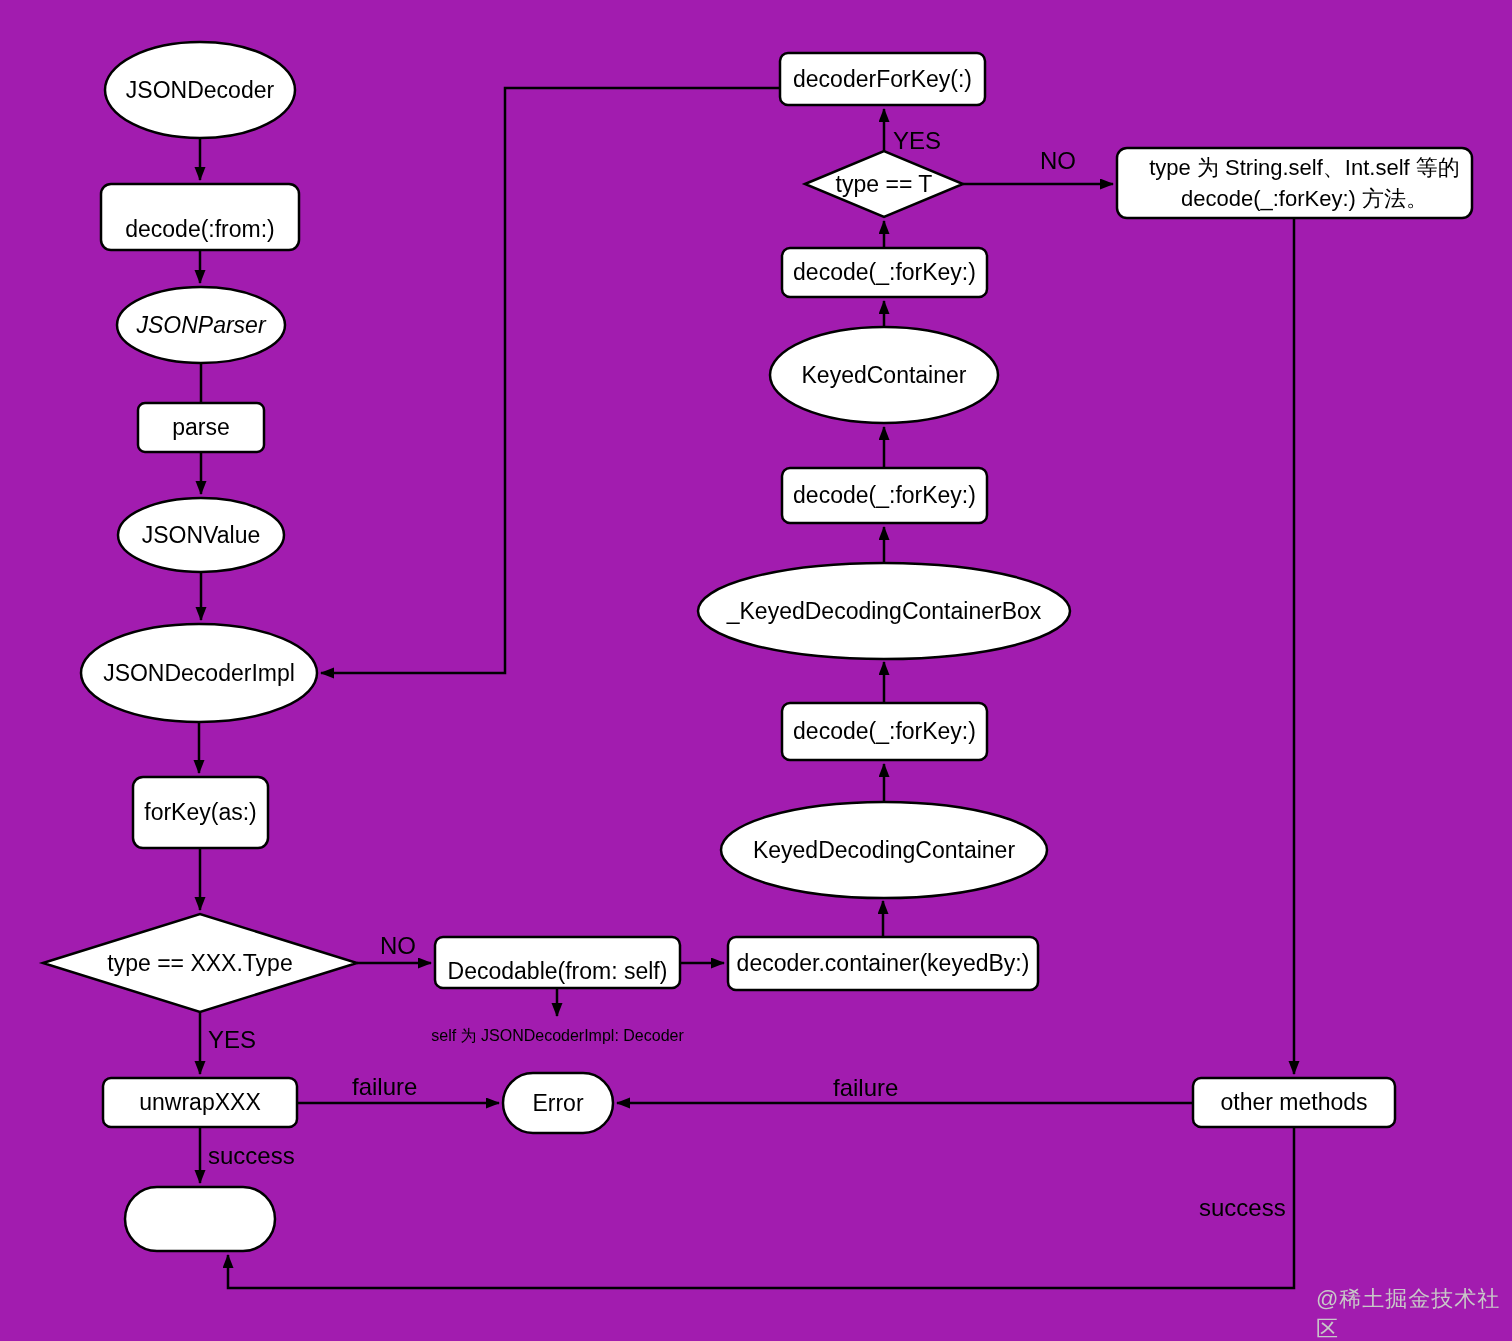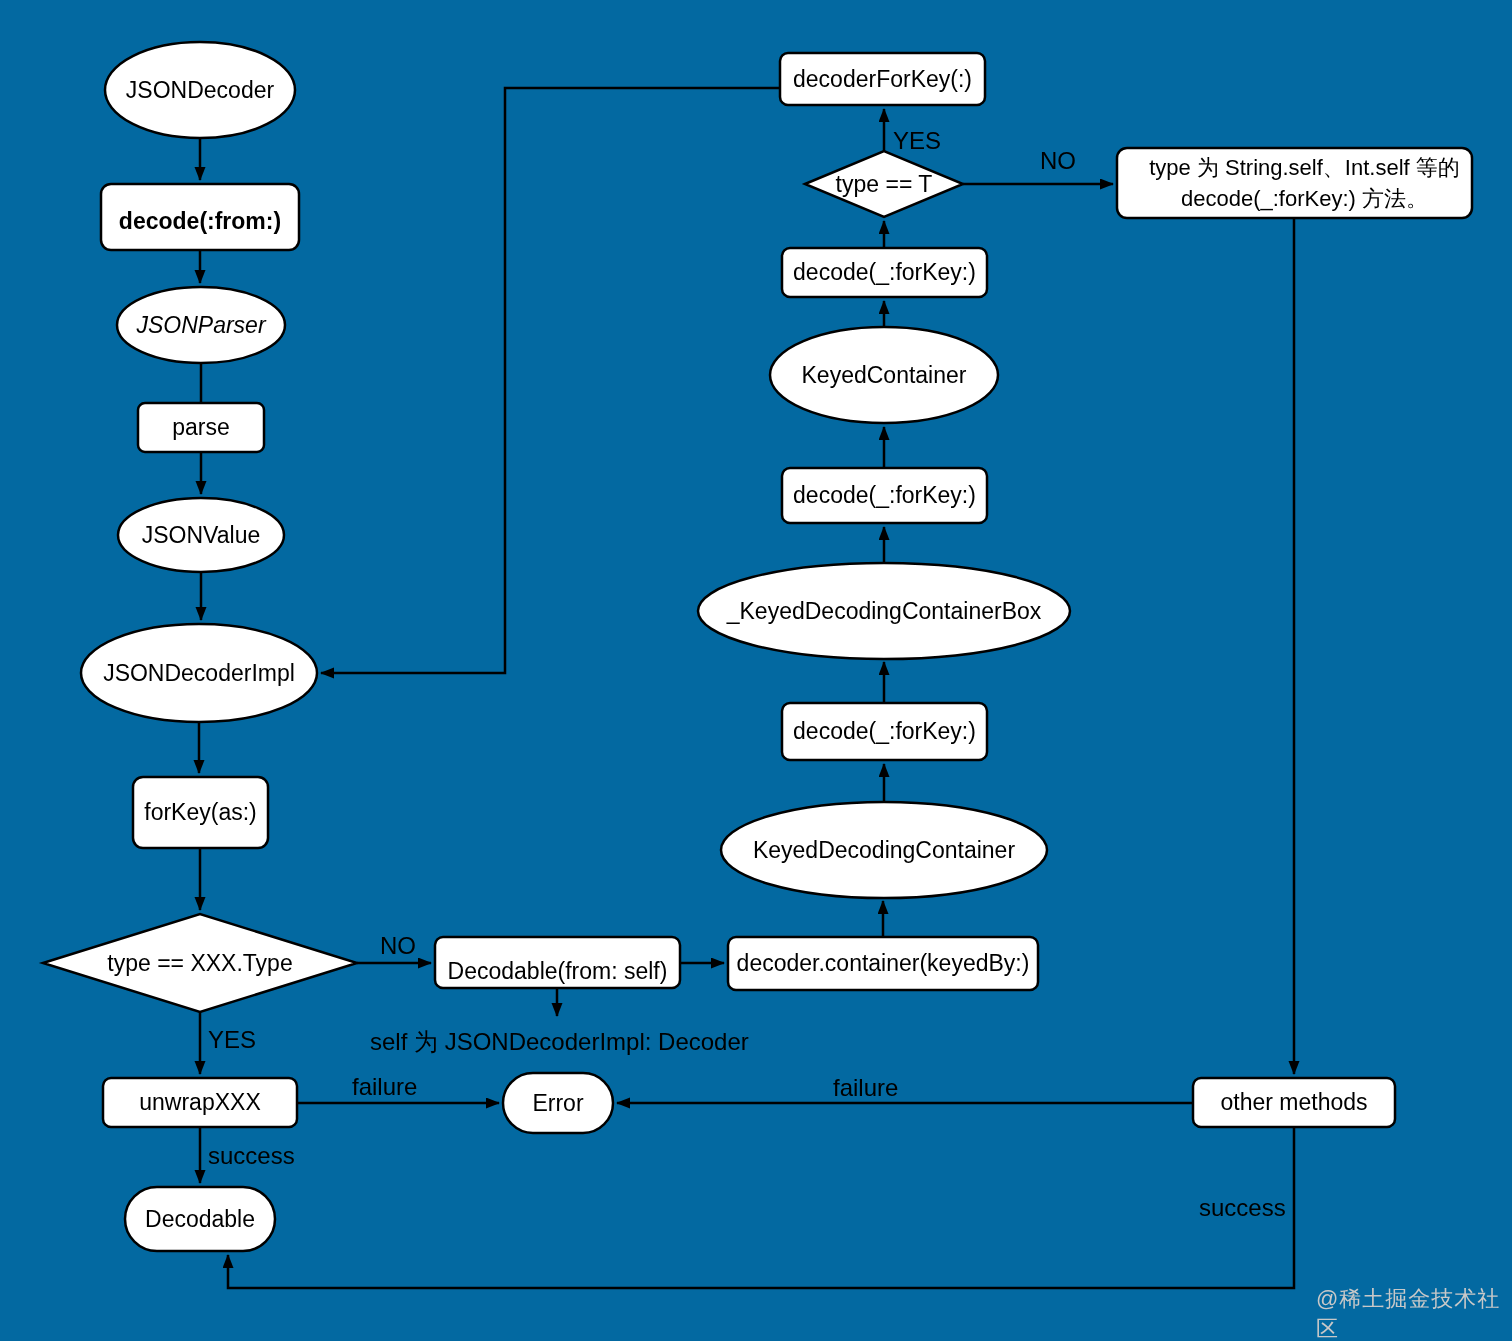--- a/index.html
+++ b/index.html
@@ -1,26 +1,26 @@
 <!DOCTYPE html>
 <html><head>
 <meta charset="utf-8">
 <style>
   html,body{margin:0;padding:0;background:#ffffff;}
   .canvas{
-    position:relative;width:1512px;height:1341px;background:#0369a1;
+    position:relative;width:1512px;height:1341px;background:#a21caf;
     font-family:"Liberation Sans",sans-serif;color:#000;overflow:hidden;
   }
   .canvas > svg{position:absolute;left:0;top:0;}
   .nlabel{
     position:absolute;display:flex;align-items:center;justify-content:center;
     text-align:center;font-size:23px;line-height:1.15;pointer-events:none;white-space:nowrap;
   }
   .elabel{position:absolute;font-size:24px;pointer-events:none;white-space:nowrap;}
-  .note{position:absolute;font-size:24px;pointer-events:none;white-space:nowrap;}
+  .note{position:absolute;font-size:16px;text-align:center;pointer-events:none;white-space:nowrap;}
   .notebox{
     position:absolute;display:flex;flex-direction:column;align-items:center;justify-content:center;
     font-size:22px;line-height:31px;text-align:center;pointer-events:none;white-space:nowrap;
   }
   .watermark{position:absolute;font-size:22px;color:#c8c8c8;letter-spacing:1px;pointer-events:none;}
 </style>
 </head>
 <body>
 
 <div class="canvas">
@@ -86,29 +86,28 @@
       <path d="M780,88 H505 V673 H321" marker-end="url(#arr)"></path>
       <path d="M1294,218 V1074" marker-end="url(#arr)"></path>
       <path d="M1193,1103 H617" marker-end="url(#arr)"></path>
       <path d="M297,1103 H499" marker-end="url(#arr)"></path>
       <path d="M200,1127 V1183" marker-end="url(#arr)"></path>
       <path d="M1294,1127 V1288 H228 V1255" marker-end="url(#arr)"></path>
     </g>
   </svg>
 
   <div class="nlabel" style="left:105px;top:42px;width:190px;height:96px;">JSONDecoder</div>
-  <div class="nlabel" style="left:101px;top:188px;width:198px;height:66px;font-weight:bold;">decode(:from:)</div>
+  <div class="nlabel" style="left:101px;top:196px;width:198px;height:66px;">decode(:from:)</div>
   <div class="nlabel" style="left:117px;top:287px;width:168px;height:76px;font-style:italic;">JSONParser</div>
   <div class="nlabel" style="left:138px;top:403px;width:126px;height:49px;">parse</div>
   <div class="nlabel" style="left:118px;top:498px;width:166px;height:74px;">JSONValue</div>
   <div class="nlabel" style="left:81px;top:624px;width:236px;height:98px;">JSONDecoderImpl</div>
   <div class="nlabel" style="left:133px;top:777px;width:135px;height:71px;">forKey(as:)</div>
   <div class="nlabel" style="left:43px;top:914px;width:314px;height:98px;">type == XXX.Type</div>
   <div class="nlabel" style="left:103px;top:1078px;width:194px;height:49px;">unwrapXXX</div>
-  <div class="nlabel" style="left:125px;top:1187px;width:150px;height:64px;">Decodable</div>
   <div class="nlabel" style="left:503px;top:1073px;width:110px;height:60px;">Error</div>
   <div class="nlabel" style="left:435px;top:937px;width:245px;height:68px;">Decodable(from: self)</div>
   <div class="nlabel" style="left:728px;top:937px;width:310px;height:53px;">decoder.container(keyedBy:)</div>
   <div class="nlabel" style="left:721px;top:802px;width:326px;height:96px;">KeyedDecodingContainer</div>
   <div class="nlabel" style="left:782px;top:703px;width:205px;height:57px;">decode(_:forKey:)</div>
   <div class="nlabel" style="left:698px;top:563px;width:372px;height:96px;">_KeyedDecodingContainerBox</div>
   <div class="nlabel" style="left:782px;top:468px;width:205px;height:55px;">decode(_:forKey:)</div>
   <div class="nlabel" style="left:770px;top:327px;width:228px;height:96px;">KeyedContainer</div>
   <div class="nlabel" style="left:782px;top:248px;width:205px;height:49px;">decode(_:forKey:)</div>
   <div class="nlabel" style="left:805px;top:151px;width:158px;height:66px;">type == T</div>

